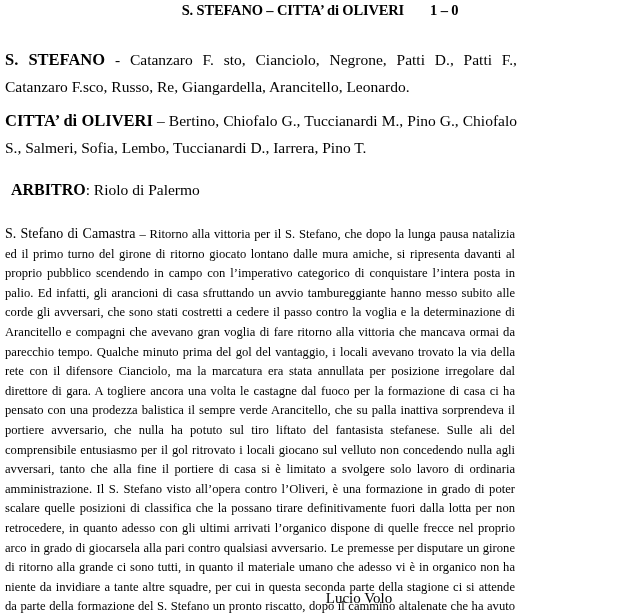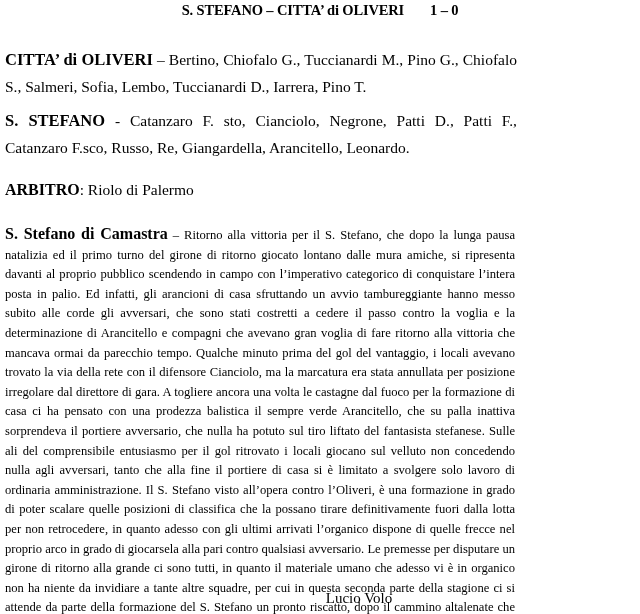--- a/index.html
+++ b/index.html
@@ -62,21 +62,21 @@
   .lineup .team-name {
     font-weight: bold;
     font-size: 16.5px;
   }
   .lineup .sep { }
   .lineup .players { }
 
   .meta-line {
     font-size: 15.5px;
     line-height: 26px;
-    margin: 0;
+    margin: 6px;
     padding-top: 8px;
   }
   .meta-line .label {
     font-weight: bold;
     font-size: 16px;
   }
 
   
   .article {
     position: absolute;
@@ -84,22 +84,22 @@
     top: 224px;
     width: 510px;
     font-size: 12.6px;
     line-height: 19.6px;
     text-align: justify;
     text-justify: inter-word;
     margin: 0;
     hyphens: none;
   }
   .article .dateline {
-    font-weight: bold;
-    font-size: 16px;
+    font-weight: normal;
+    font-size: 14px;
   }
 
   
   .signature {
     position: absolute;
     left: 0;
     top: 590px;
     width: 640px;
     text-align: center;
     font-size: 15px;
@@ -114,25 +114,25 @@
 
 <div class="page">
 
   <div class="headline">
     <span class="teams">S. STEFANO – CITTA’ di OLIVERI</span><span class="score">1 – 0</span>
   </div>
 
   <div class="info-block">
 
     <p class="lineup">
-      <span class="team-name">CITTA’ di OLIVERI</span><span class="sep"> – </span><span class="players">Bertino, Chiofalo G., Tuccianardi M., Pino G., Chiofalo S., Salmeri, Sofia, Lembo, Tuccianardi D., Iarrera, Pino T.</span>
+      <span class="team-name">S. STEFANO</span><span class="sep"> -  </span><span class="players">Catanzaro F. sto, Cianciolo, Negrone, Patti D., Patti F., Catanzaro F.sco, Russo, Re, Giangardella, Arancitello, Leonardo.</span>
     </p>
 
     <p class="lineup">
-      <span class="team-name">S. STEFANO</span><span class="sep"> -  </span><span class="players">Catanzaro F. sto, Cianciolo, Negrone, Patti D., Patti F., Catanzaro F.sco, Russo, Re, Giangardella, Arancitello, Leonardo.</span>
+      <span class="team-name">CITTA’ di OLIVERI</span><span class="sep"> – </span><span class="players">Bertino, Chiofalo G., Tuccianardi M., Pino G., Chiofalo S., Salmeri, Sofia, Lembo, Tuccianardi D., Iarrera, Pino T.</span>
     </p>
 
     <p class="meta-line">
       <span class="label">ARBITRO</span><span class="value">: Riolo di Palermo</span>
     </p>
 
 
   </div>
 
   <p class="article">

